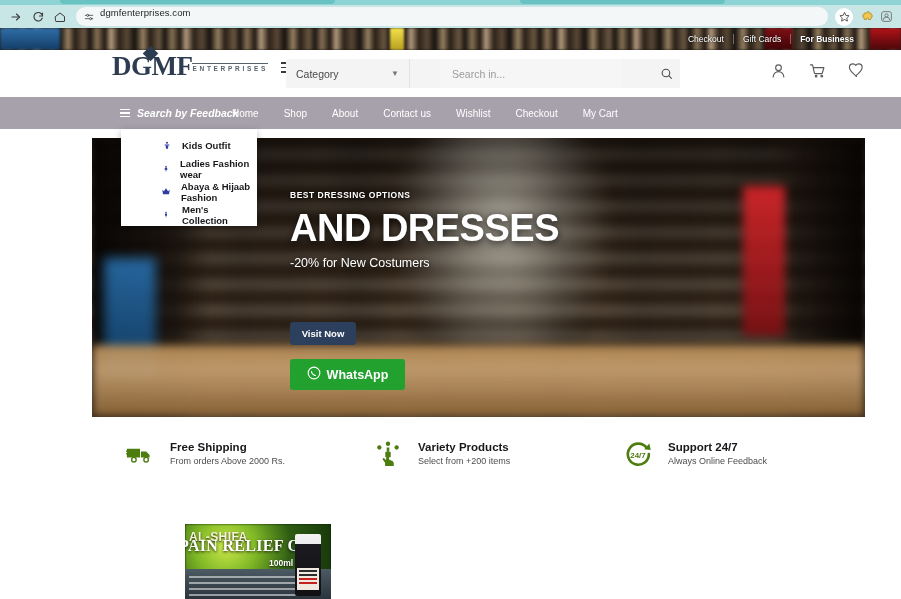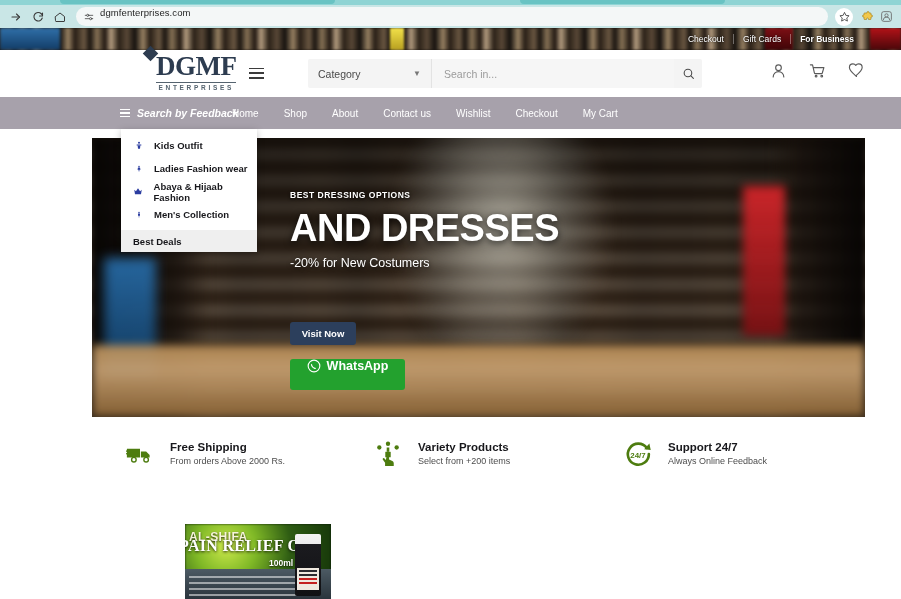--- a/index.html
+++ b/index.html
@@ -141,23 +141,22 @@
     position: absolute; top: 50px; left: 0;
     width: 901px; height: 47px;
     background: #ffffff;
     display: flex; align-items: center;
   }
   .logo-wrap {
     position: absolute; left: 112px; top: 53px;
     display: flex; align-items: center; gap: 13px;
   }
   .logo {
-    display: flex; flex-direction: column; 
+    display: flex; flex-direction: row; align-items: center;
     line-height: 1;
-    margin-left: 44px;
   }
   .logo-main {
     font-family: "Liberation Serif", serif;
     font-weight: bold;
     font-size: 27px;
     color: #2d3c50;
     letter-spacing: -0.5px;
     position: relative;
   }
   .logo-diamond {
@@ -179,25 +178,26 @@
   }
   .hamburger-site {
     display: flex; flex-direction: column; gap: 3px;
     margin-top: 2px;
   }
   .hamburger-site span {
     display: block; width: 15px; height: 1.6px; background: #3b3b3b;
   }
 
   .search-group {
-    position: absolute; left: 308px; top: 59px;
+    position: absolute; left: 286px; top: 59px;
     width: 394px; height: 29px;
     background: #f4f4f4;
     display: flex; align-items: flex-end;
     border-radius: 2px;
+    gap: 30px;
   }
   .cat-select {
     width: 124px; height: 29px;
     display: flex; align-items: center; justify-content: space-between;
     padding: 0 10px;
     font-size: 10.5px;
     color: #4a4a4a;
     border-right: 1px solid #e3e3e3;
   }
   .cat-chevron { font-size: 8px; color: #777; }
@@ -258,20 +258,21 @@
   }
 
   
   .cat-dropdown {
     position: absolute; top: 129px; left: 121px;
     width: 136px;
     background: #ffffff;
     box-shadow: 0 2px 7px rgba(0,0,0,.25);
     z-index: 40;
     padding-top: 5px;
+    padding-left: 28px;
   }
   .cat-item {
     height: 23px;
     display: flex; align-items: center; gap: 10px;
     padding: 0 0 0 12px;
     font-size: 9.5px;
     color: #18181c;
     font-weight: bold;
   }
   .cat-item .ci-icon {
@@ -375,21 +376,21 @@
     border-radius: 3px;
     z-index: 6;
   }
   .btn-whatsapp {
     position: absolute; left: 290px; top: 359px;
     width: 115px; height: 31px;
     background: #23a12e;
     color: #ffffff;
     font-size: 12.5px;
     font-weight: bold;
-    display: flex; align-items: flex-start; justify-content: center;
+    display: flex; align-items: center; justify-content: center;
     gap: 6px;
     border-radius: 3px;
     z-index: 6;
   }
 
   
   .features {
     position: absolute; top: 430px; left: 92px;
     width: 773px; height: 52px;
     display: flex; align-items: center;
@@ -676,23 +677,20 @@
   </div>
   <div class="cat-item">
     <span class="ci-icon">
       <svg width="6" height="11" viewBox="0 0 24 24" fill="currentColor">
           <circle cx="12" cy="4" r="3"></circle>
           <path d="M8 8h8v9h-3v7h-2v-7H8z"></path>
         </svg>
     </span>
     <span>Men's Collection</span>
   </div>
-  <div class="cat-item best">
-    <span>Best Deals</span>
-  </div>
 </div>
 
 <div class="features">
   <div class="feature f1">
     <div class="feat-icon">
       <svg width="28" height="22" viewBox="0 0 32 24" fill="currentColor">
         <path d="M1 6h15v10H1z"></path>
         <path d="M17 9h6l4 4v3h-10z"></path>
         <circle cx="9" cy="18.5" r="2.6" fill="#fff" stroke="currentColor" stroke-width="1.6"></circle>
         <circle cx="23" cy="18.5" r="2.6" fill="#fff" stroke="currentColor" stroke-width="1.6"></circle>

